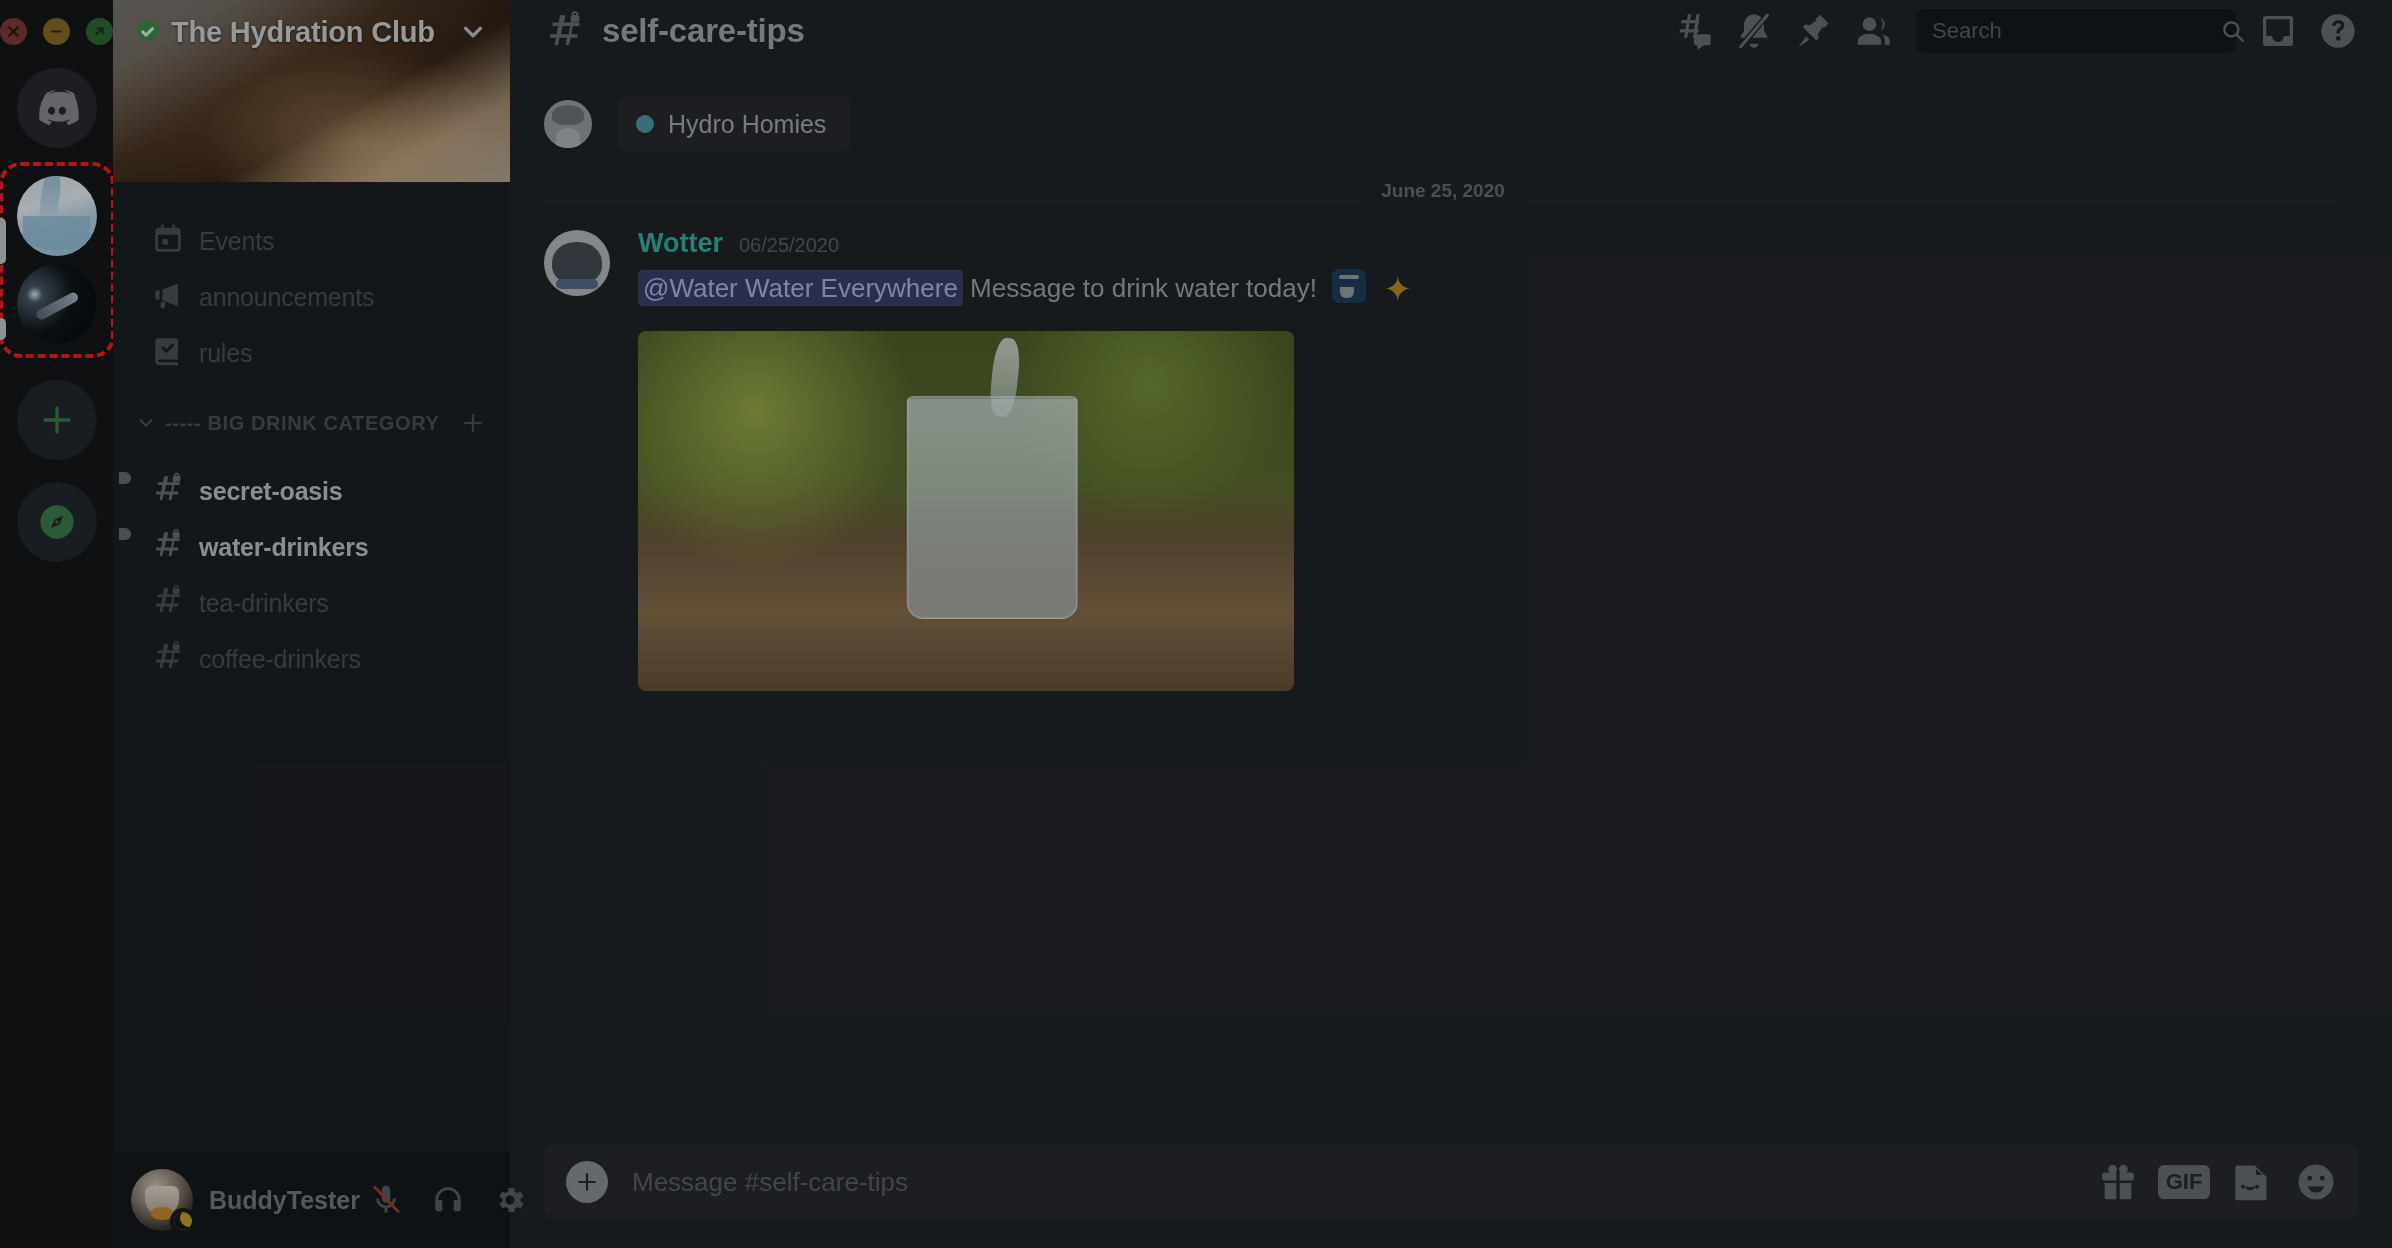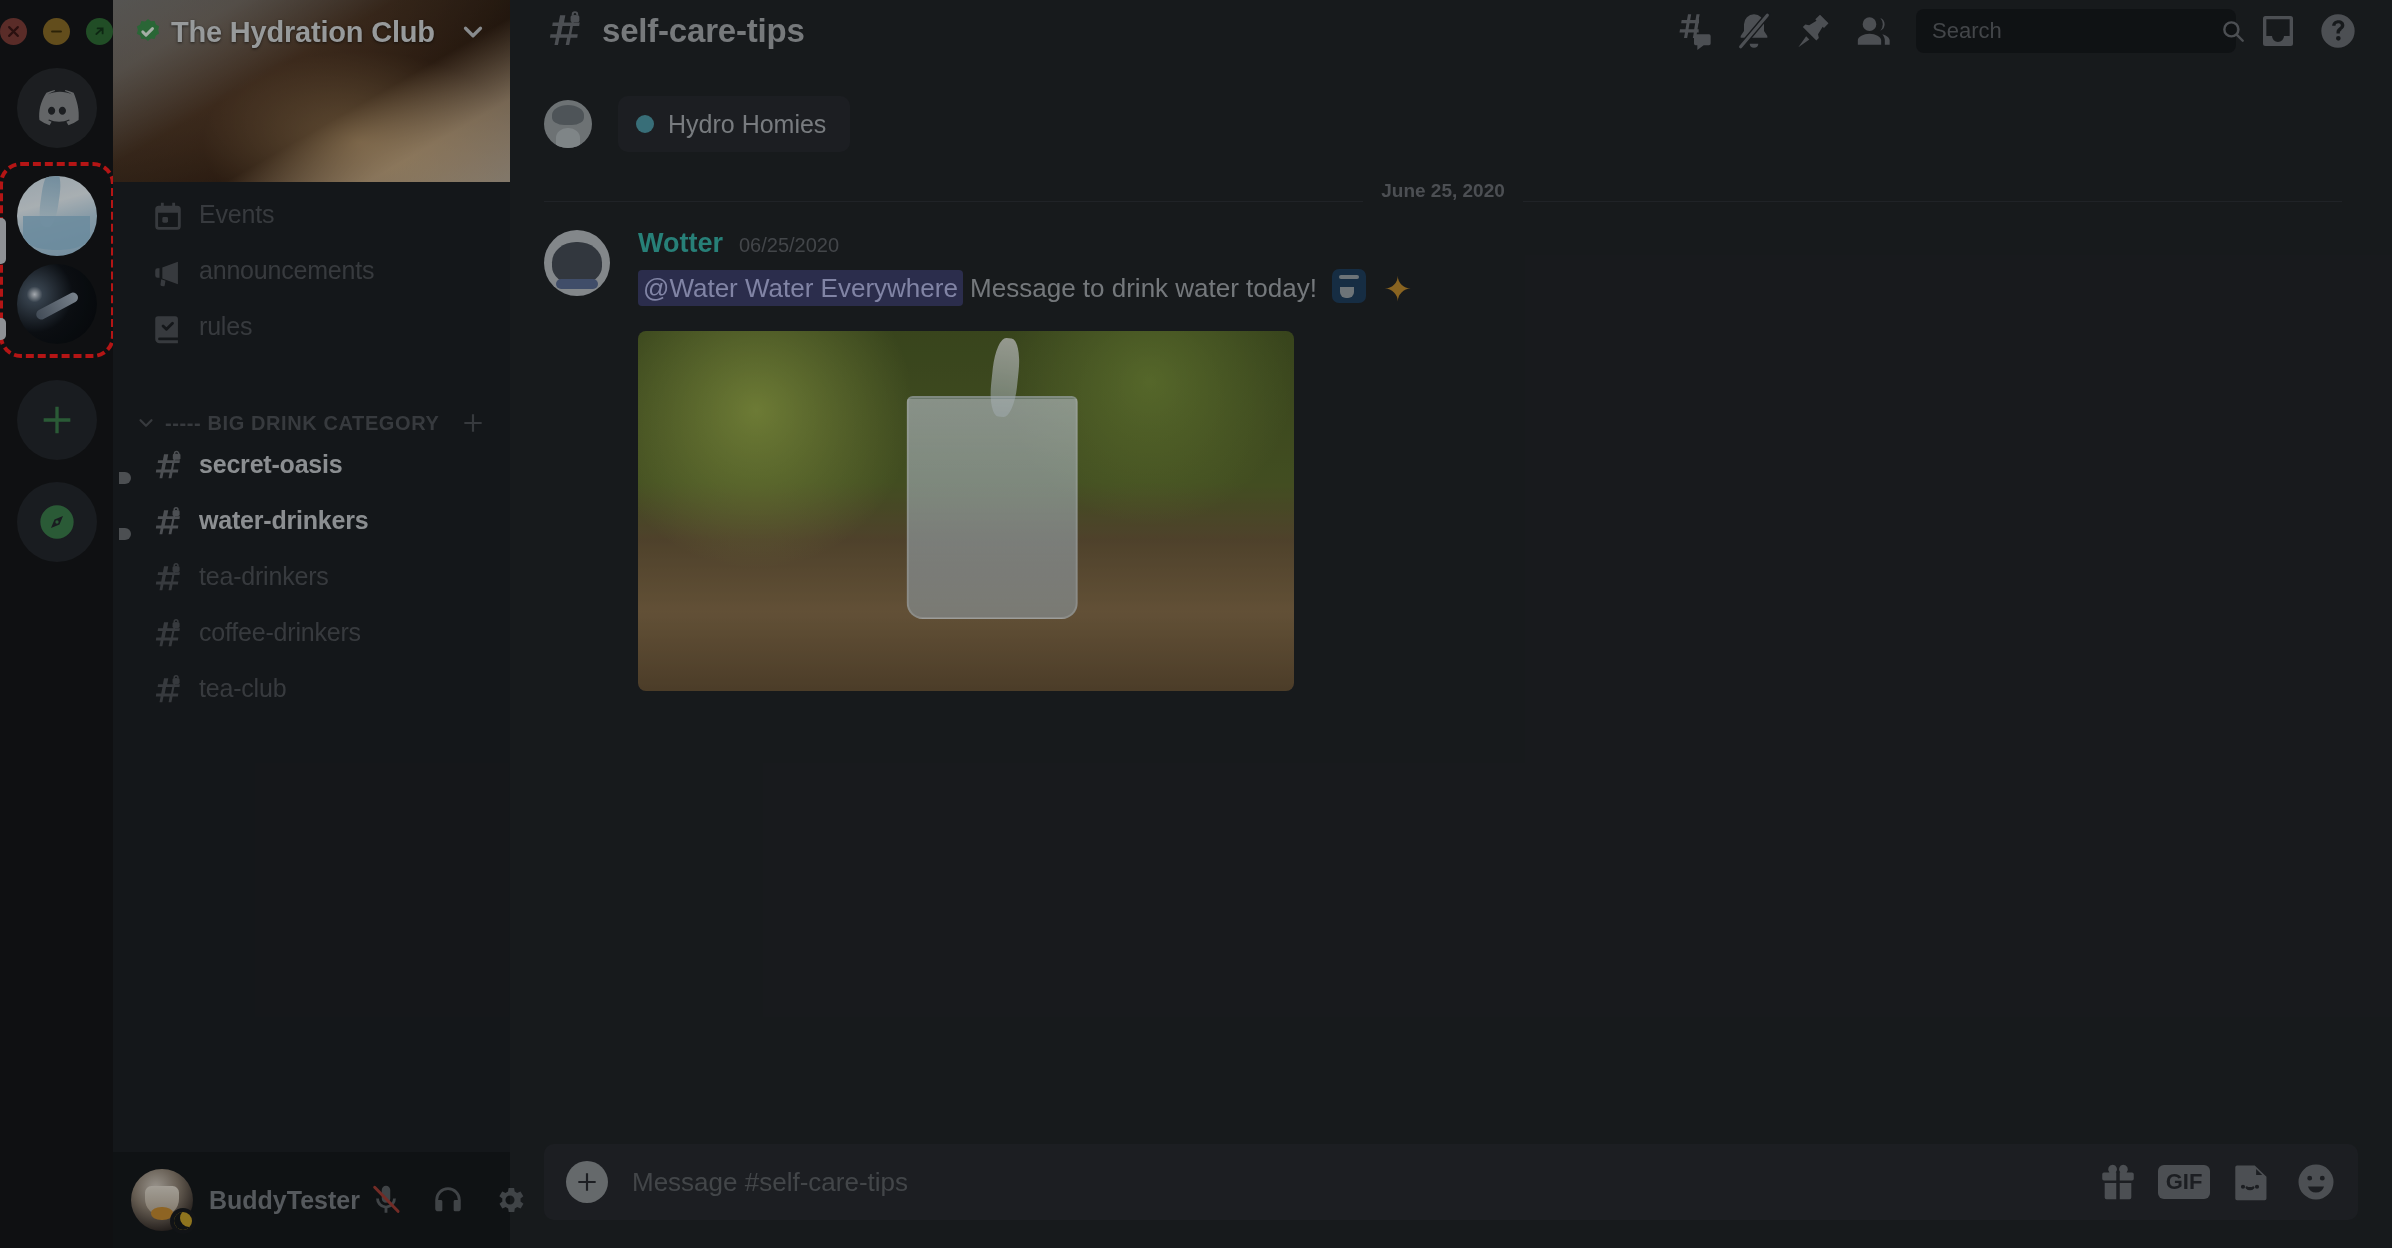--- a/index.html
+++ b/index.html
@@ -91,21 +91,21 @@
   .verified-badge { width: 30px; height: 30px; flex: none; margin-right: 8px; }
   .server-name {
     color: #d6d8da; font-size: 29px; font-weight: bold; letter-spacing: -0.2px;
     text-shadow: 0 1px 3px rgba(0,0,0,.6); flex: 1; white-space: nowrap;
   }
   .chev-down { width: 30px; height: 30px; flex: none; }
   .chev-down svg { width: 30px; height: 30px; stroke: #c0c3c6; fill: none; stroke-width: 2.6; }
 
   .channel-list { flex: 1; padding-top: 18px; overflow: hidden; }
   .ch-row {
-    display: flex; align-items: flex-start; height: 56px; margin: 0 12px 0 8px;
+    display: flex; align-items: flex-end; height: 56px; margin: 0 12px 0 8px;
     padding-left: 30px; border-radius: 8px; position: relative;
   }
   .ch-ico { width: 34px; height: 34px; flex: none; margin-right: 14px; position: relative; }
   .ch-ico svg { width: 34px; height: 34px; }
   .ch-label { font-size: 25px; color: #4d5055; letter-spacing: -0.2px; white-space: nowrap; }
   .ch-label.unread { color: #c5c8cc; font-weight: bold; }
   .unread-dot {
     position: absolute; left: -2px; top: 50%; transform: translateY(-50%);
     width: 12px; height: 12px; background: #6a6d72; border-radius: 0 6px 6px 0;
   }
@@ -439,30 +439,20 @@
         <span class="ch-ico">
           <svg viewBox="0 0 24 24" fill="#4d5055">
               <path d="M9.2 3l-.8 4.2H5l-.3 2h3.4l-.9 4.6H3.7l-.3 2h3.4L6 20h2l.8-4.2h4.4L12.4 20h2l.8-4.2H19l.3-2h-3.7l.9-4.6h3.6l.3-2h-3.5L18.6 3h-2l-.8 4.2h-4.4L12.2 3zm1.4 6.2H15l-.9 4.6H9.7z"></path>
               <rect x="15.2" y="3" width="5" height="4" rx="1"></rect>
               <path d="M16.4 3.2v-.7a1.3 1.3 0 0 1 2.6 0v.7" stroke="#4d5055" stroke-width="1.1" fill="none"></path>
             </svg>
         </span>
         <span class="ch-label">coffee-drinkers</span>
       </div>
 
-      <div class="ch-row">
-        <span class="ch-ico">
-          <svg viewBox="0 0 24 24" fill="#4d5055">
-              <path d="M9.2 3l-.8 4.2H5l-.3 2h3.4l-.9 4.6H3.7l-.3 2h3.4L6 20h2l.8-4.2h4.4L12.4 20h2l.8-4.2H19l.3-2h-3.7l.9-4.6h3.6l.3-2h-3.5L18.6 3h-2l-.8 4.2h-4.4L12.2 3zm1.4 6.2H15l-.9 4.6H9.7z"></path>
-              <rect x="15.2" y="3" width="5" height="4" rx="1"></rect>
-              <path d="M16.4 3.2v-.7a1.3 1.3 0 0 1 2.6 0v.7" stroke="#4d5055" stroke-width="1.1" fill="none"></path>
-            </svg>
-        </span>
-        <span class="ch-label">tea-club</span>
-      </div>
     </div>
 
     <div class="user-panel">
       <div class="user-avatar-wrap">
         <div class="user-avatar"></div>
         <div class="status-idle">
             <i></i>
           </div>
       </div>
       <div class="user-name">BuddyTester</div>

